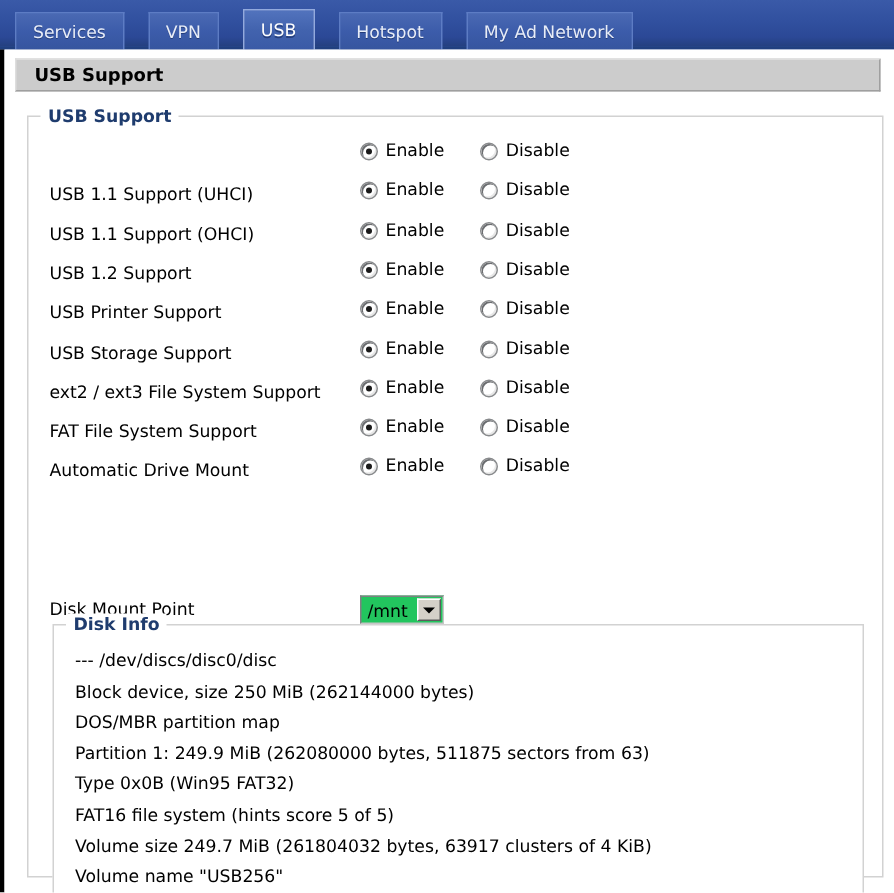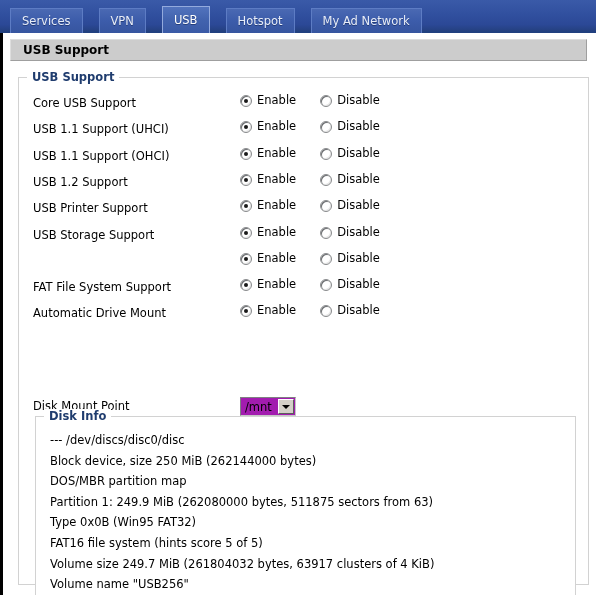--- a/index.html
+++ b/index.html
@@ -204,21 +204,21 @@
   
   .selectbox {
     position: absolute;
     left: 221px;
     top: 2px;
     height: 19px;
     box-sizing: border-box;
     border: 1px solid #7f8082;
     border-right-color: #c6c6c6;
     border-bottom-color: #c6c6c6;
-    background: #a21caf;
+    background: #22c55e;
     display: flex;
     align-items: center;
     padding-left: 4px;
     font-size: 11.5px;
     min-width: 50px;
   }
   .selectbox .selval {
     padding-right: 6px;
     white-space: nowrap;
   }
@@ -279,21 +279,20 @@
 <div id="leftrail2"></div>
 
 <div id="page">
 
   <div id="page-title">USB Support</div>
 
   <fieldset class="fset" id="fs-usb">
     <div class="legend">USB Support</div>
     <div id="usb-rows">
         <div class="row" style="top: 14px;">
-          <div class="label">Core USB Support</div>
           <div class="opts">
             <label class="opt">
               <span class="radio checked"></span>
               <span>Enable</span>
             </label>
             <label class="opt second">
               <span class="radio"></span>
               <span>Disable</span>
             </label>
           </div>
@@ -357,20 +356,21 @@
               <span class="radio checked"></span>
               <span>Enable</span>
             </label>
             <label class="opt second">
               <span class="radio"></span>
               <span>Disable</span>
             </label>
           </div>
         </div>
         <div class="row" style="top: 171.8px;">
+          <div class="label">ext2 / ext3 File System Support</div>
           <div class="opts">
             <label class="opt">
               <span class="radio checked"></span>
               <span>Enable</span>
             </label>
             <label class="opt second">
               <span class="radio"></span>
               <span>Disable</span>
             </label>
           </div>

